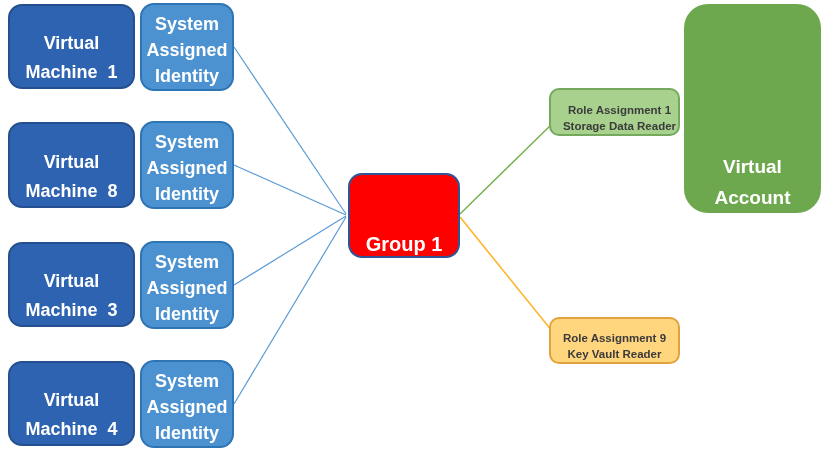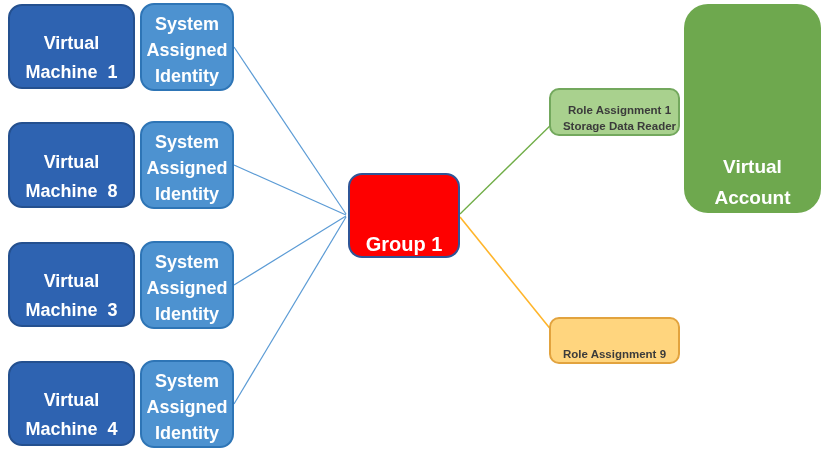--- a/index.html
+++ b/index.html
@@ -123,20 +123,21 @@
   <div class="node group" style="left:348px; top:173px; width:112px; height:85px;">
     <div>Group 1</div>
   </div>
 
   <div class="node ra ra1" style="left:549px; top:88px; width:131px; height:48px;">
     <div>Role Assignment 1</div>
     <div>Storage Data Reader</div>
   </div>
   <div class="node ra ra2" style="left:549px; top:317px; width:131px; height:47px;">
     <div>Role Assignment 9</div>
+    <div>Key Vault Reader</div>
   </div>
 
   <div class="node big storage" style="left:684px; top:4px; width:137px; height:209px;">
     <div>Virtual</div>
     <div>Account</div>
   </div>
 
 </div>
 
 </body></html>

